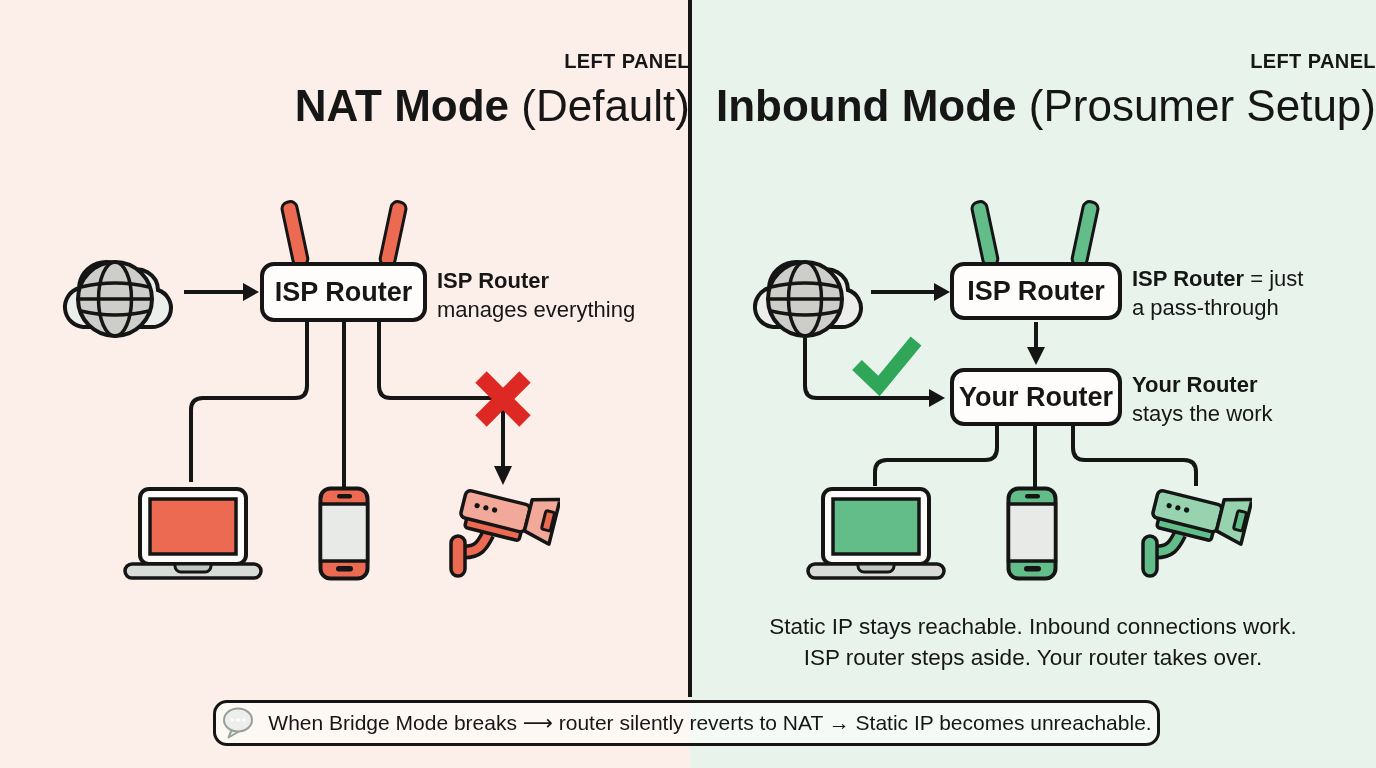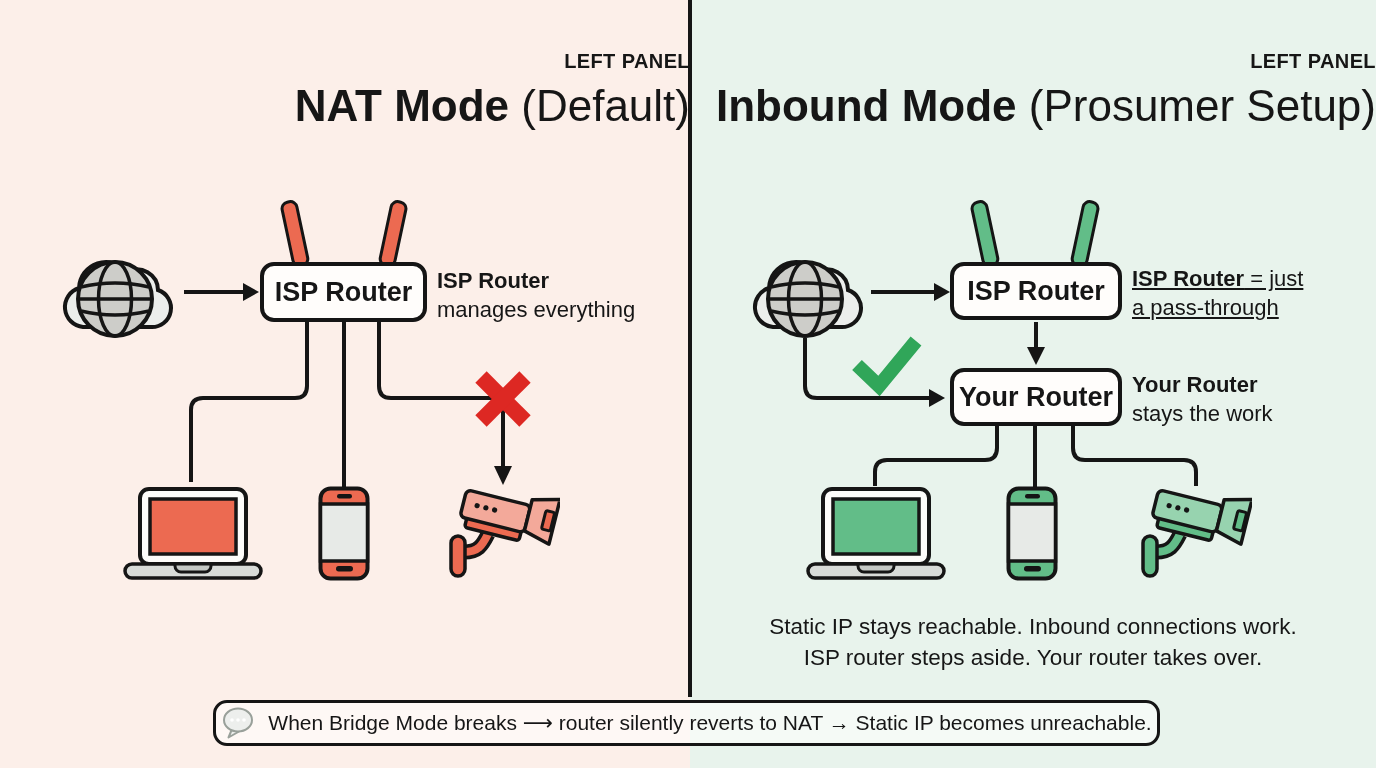--- a/index.html
+++ b/index.html
@@ -25,21 +25,21 @@
   .box-your-r{left:950px;top:368px;width:172px;height:58px;}
 
   .antenna{position:absolute;width:12px;height:62px;border:3.5px solid var(--outline,#151515);
            border-radius:8px;transform-origin:50% 100%;box-sizing:content-box;}
   .ant-salmon{background:var(--salmon,#ec6a51);}
   .ant-green{background:var(--green,#62bd88);}
 
   .note{position:absolute;font-size:22px;line-height:29px;}
   .note b{font-weight:700;}
   .note-isp-l{left:437px;top:266px;}
-  .note-isp-r{left:1132px;top:264px;text-decoration:underline;}
+  .note-isp-r{left:1132px;top:264px;}
   .note-your-r{left:1132px;top:370px;}
 
   .caption{position:absolute;top:611px;text-align:center;font-size:22.5px;line-height:31px;}
   .caption-left{left:0;width:690px;}
   .caption-right{left:690px;width:686px;}
 
   .svgabs{position:absolute;}
 
   .footer{position:absolute;left:213px;top:700px;width:947px;height:46px;box-sizing:border-box;
           border:3px solid var(--outline,#151515);border-radius:14px;background:rgba(255,255,255,.55);

